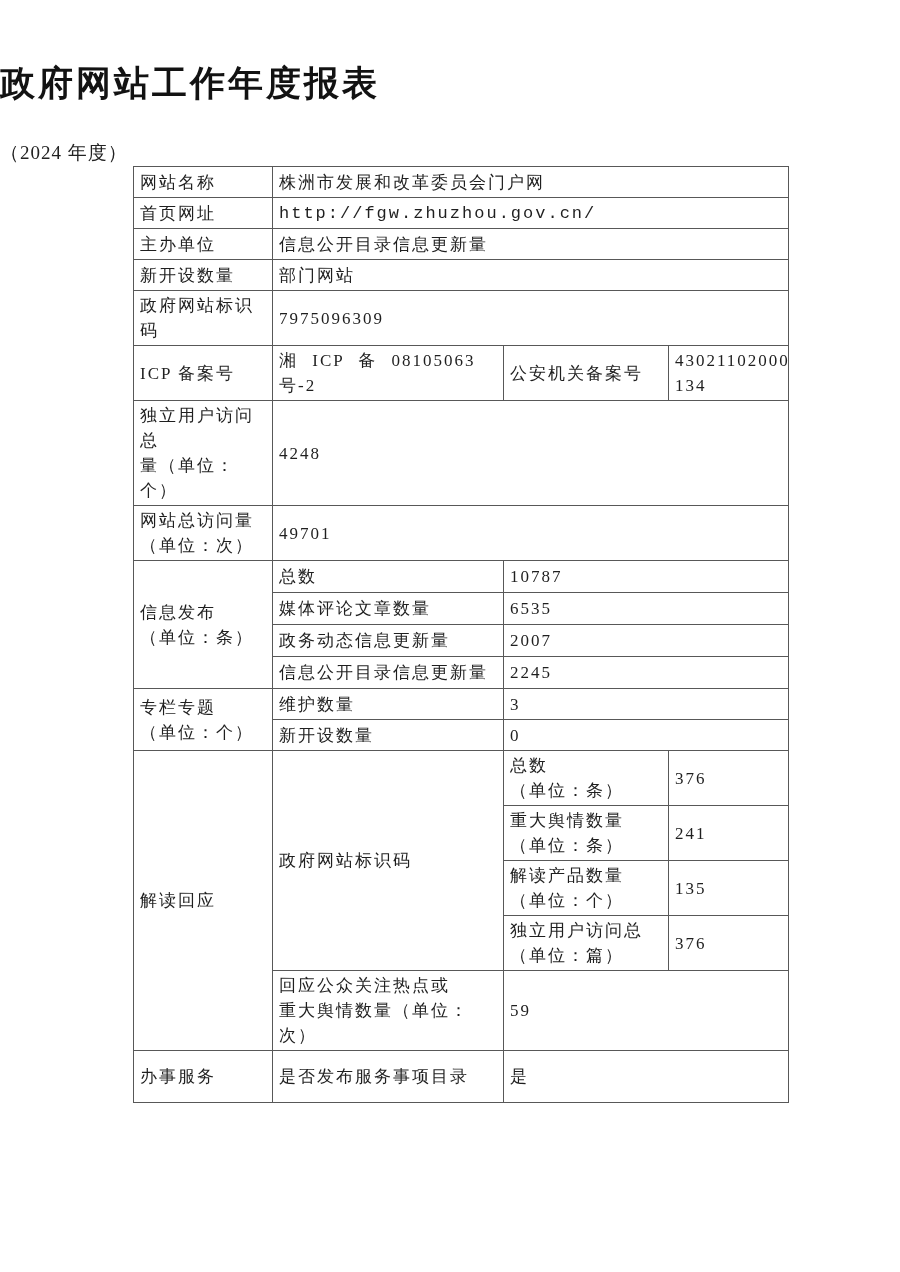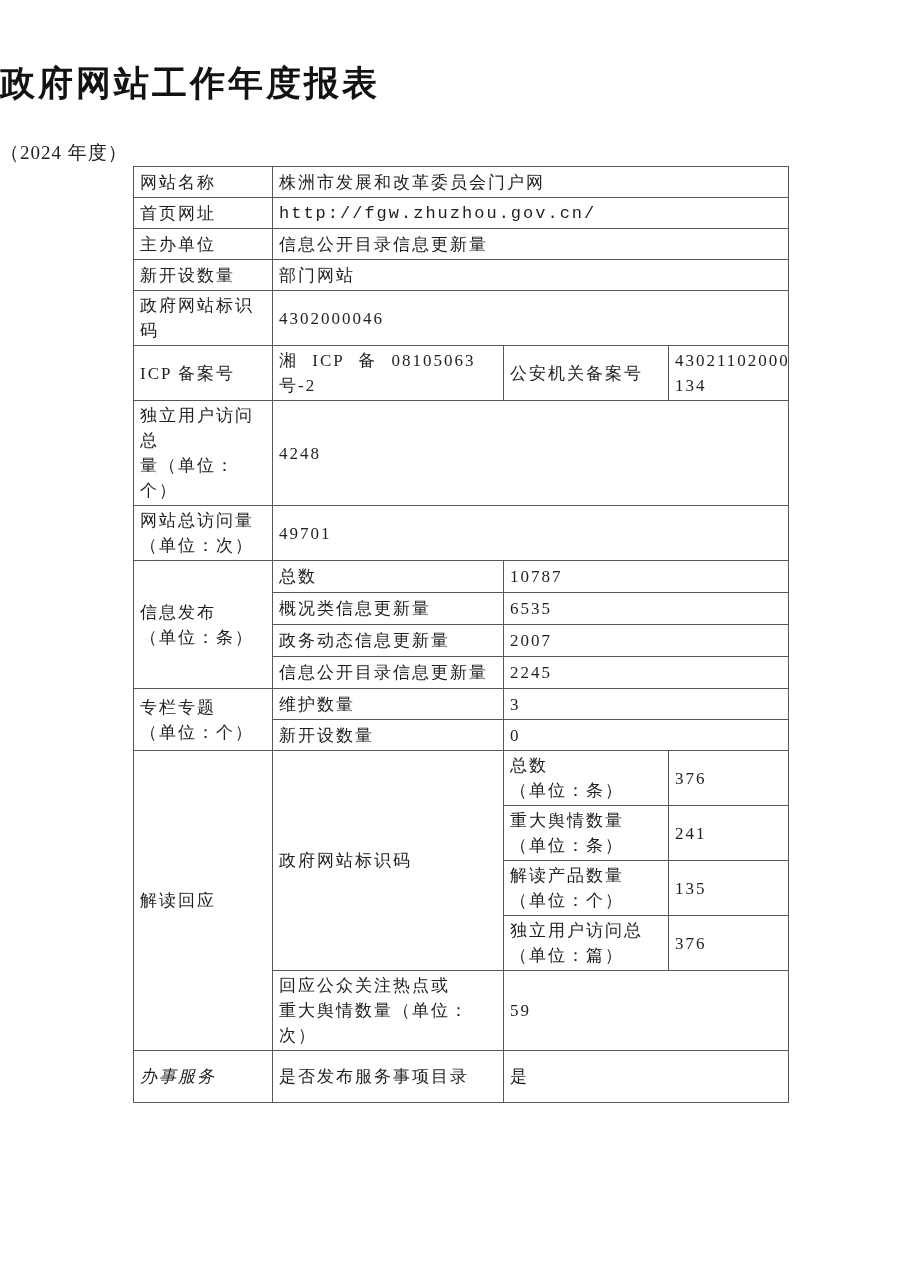--- a/index.html
+++ b/index.html
@@ -53,21 +53,21 @@
     line-height: 25px;
     letter-spacing: 2px;
     padding: 2px 6px;
     white-space: pre-line;
     overflow: hidden;
     color: #1f1f1f;
   }
   td.num  { letter-spacing: 0; }
   td.url  { font-family: "Liberation Mono", "DejaVu Sans Mono", monospace; font-size: 16px; letter-spacing: 0; }
   td.icp-val { letter-spacing: 1px; word-spacing: 8px; margin-left: 8px; }
-  td.v-bottom { vertical-align: bottom; padding-bottom: 4px; font-style: italic; }
+  td.v-bottom { vertical-align: bottom; padding-bottom: 4px; }
   td.v-top    { vertical-align: top;    padding-top: 4px; }
   tr.r31 { height: 31px; }
   tr.r32 { height: 32px; }
   tr.r52 { height: 52px; }
   tr.r54 { height: 54px; }
   tr.r55 { height: 55px; }
   tr.r76 { height: 76px; }
 </style>
 </head>
 <body>
@@ -98,21 +98,21 @@
       <tr class="r31">
         <td>主办单位</td>
         <td colspan="3">信息公开目录信息更新量</td>
       </tr>
       <tr class="r31">
         <td>新开设数量</td>
         <td colspan="3">部门网站</td>
       </tr>
       <tr class="r31">
         <td>政府网站标识码</td>
-        <td colspan="3" class="num">4302000046</td>
+        <td colspan="3" class="num">7975096309</td>
       </tr>
       <tr class="r55">
         <td>ICP 备案号</td>
         <td class="icp-val">湘 ICP 备 08105063 号-2</td>
         <td>公安机关备案号</td>
         <td class="num">43021102000
 134</td>
       </tr>
       <tr class="r54">
         <td>独立用户访问总
@@ -124,21 +124,21 @@
 （单位：次）</td>
         <td colspan="3" class="num">49701</td>
       </tr>
       <tr class="r32">
         <td rowspan="4">信息发布
 （单位：条）</td>
         <td>总数</td>
         <td colspan="2" class="num">10787</td>
       </tr>
       <tr class="r32">
-        <td>概况类信息更新量</td>
+        <td>媒体评论文章数量</td>
         <td colspan="2" class="num">6535</td>
       </tr>
       <tr class="r32">
         <td>政务动态信息更新量</td>
         <td colspan="2" class="num">2007</td>
       </tr>
       <tr class="r32">
         <td>信息公开目录信息更新量</td>
         <td colspan="2" class="num">2245</td>
       </tr>

